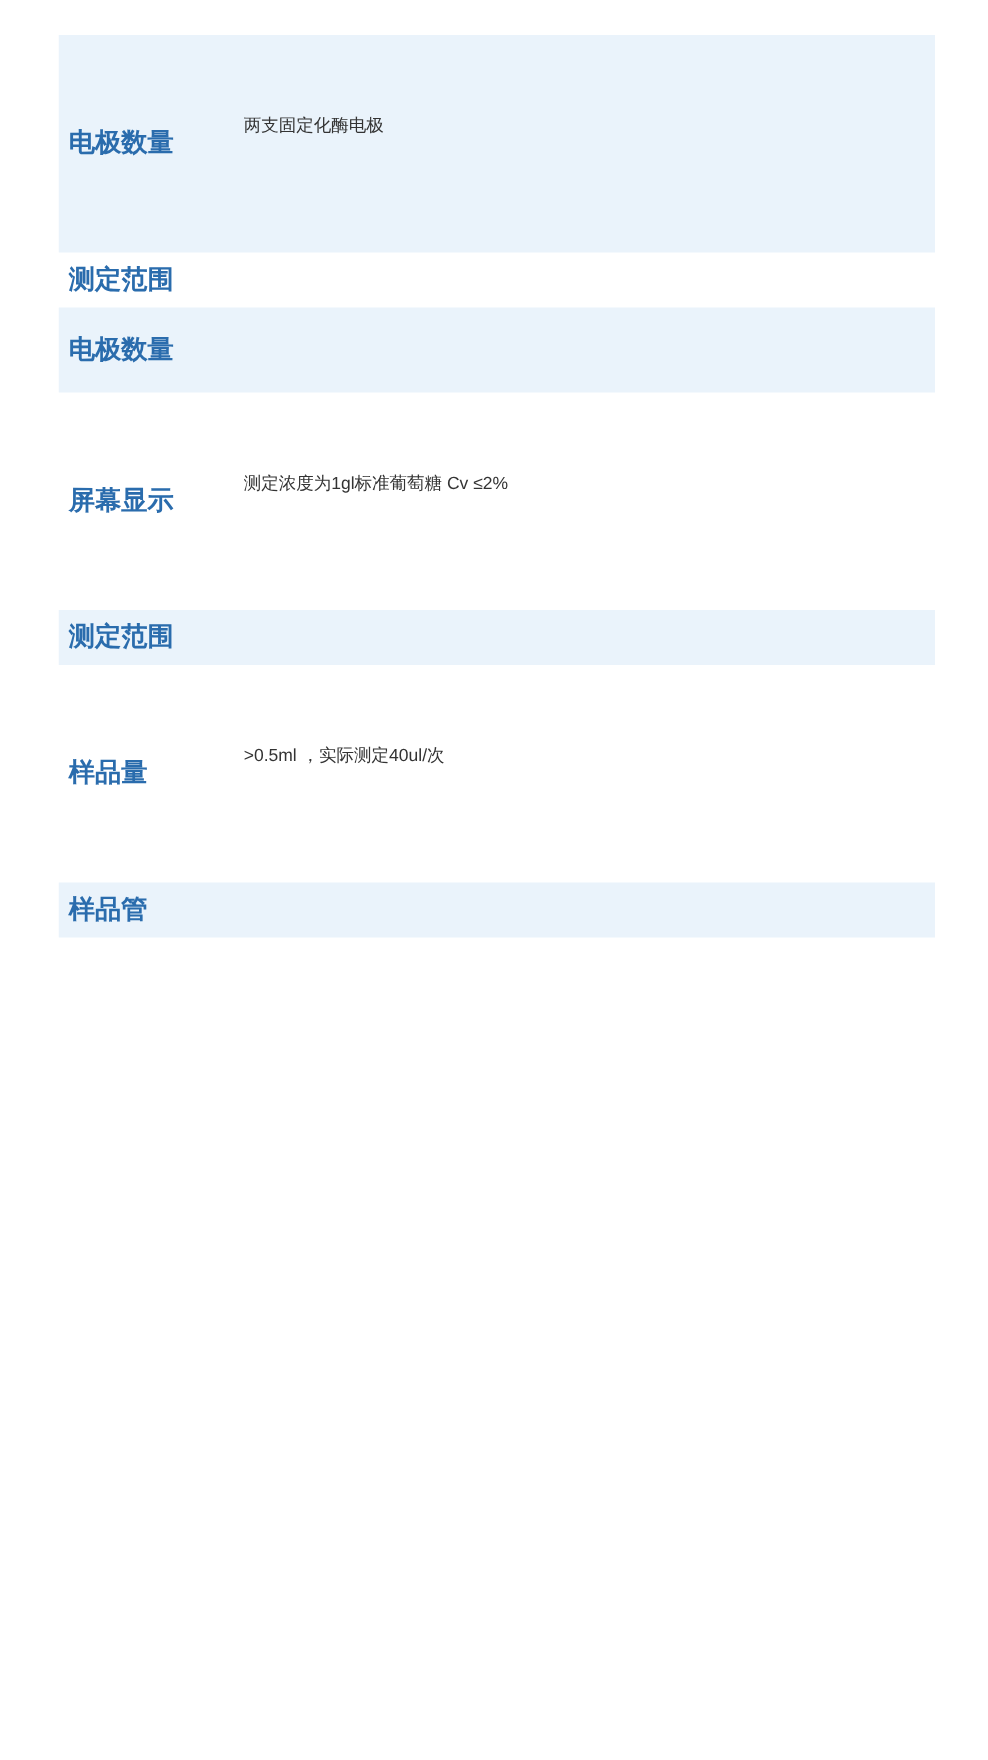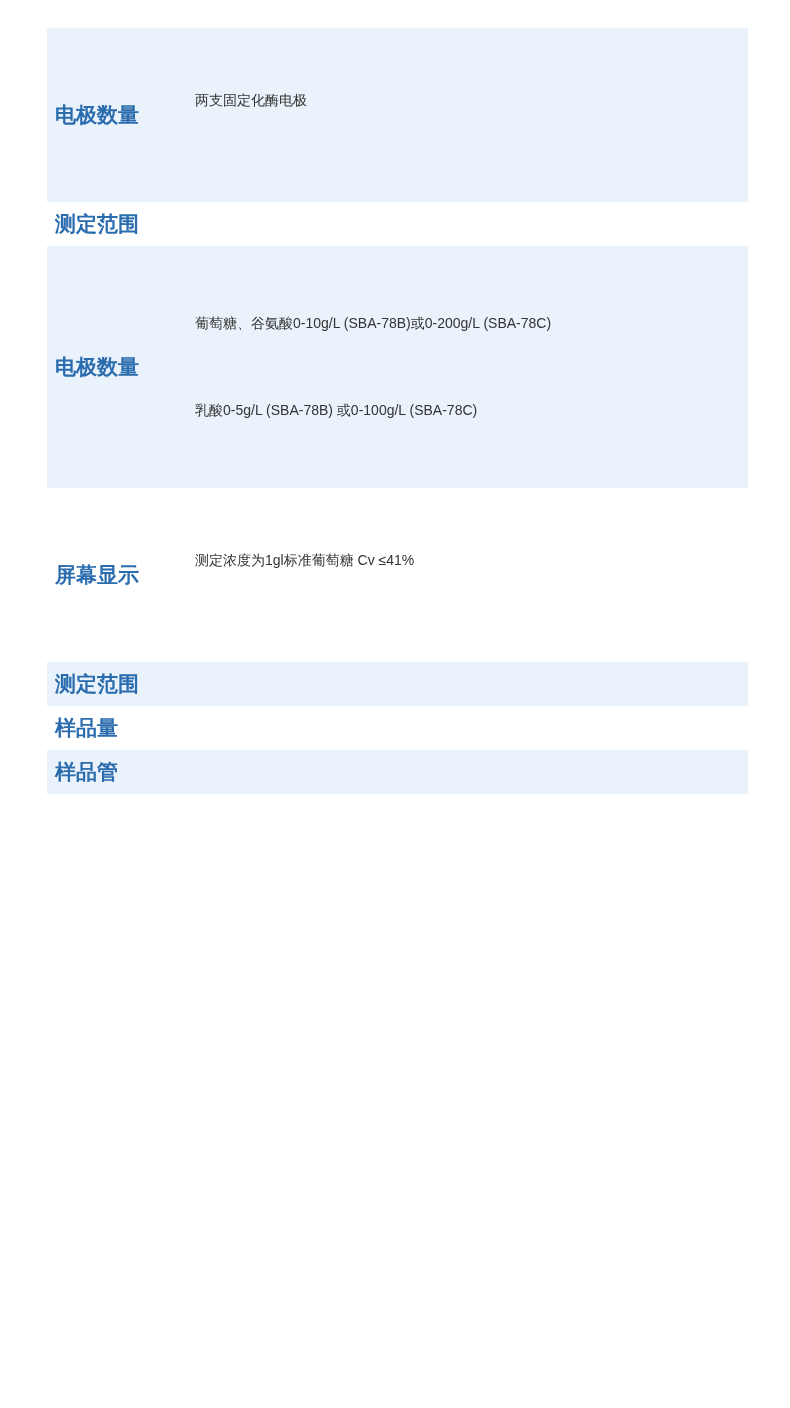--- a/index.html
+++ b/index.html
@@ -81,40 +81,40 @@
       
     </div>
   </div>
 
   <div class="spec-row">
     <div class="spec-label">测定范围</div>
   </div>
 
   <div class="spec-row tall">
     <div class="spec-label">电极数量</div>
-    <div class="spec-value">
-      <div class="v-line v1">葡萄糖、谷氨酸0-10g/L (SBA-78B)或0-200g/L (SBA-78C)</div>
-      <div class="v-line v2">乳酸0-5g/L (SBA-78B) 或0-100g/L (SBA-78C)</div>
-    </div>
   </div>
 
   <div class="spec-row">
     <div class="spec-label">屏幕显示</div>
     <div class="spec-value">
-      <div class="v-line v1">测定浓度为1gl标准葡萄糖 Cv ≤41%</div>
+      <div class="v-line v1">测定浓度为1gl标准葡萄糖 Cv ≤2%</div>
       
     </div>
   </div>
 
   <div class="spec-row">
     <div class="spec-label">测定范围</div>
   </div>
 
   <div class="spec-row">
     <div class="spec-label">样品量</div>
+    <div class="spec-value">
+      <div class="v-line v1">&gt;0.5ml ，实际测定40ul/次</div>
+      
+    </div>
   </div>
 
   <div class="spec-row">
     <div class="spec-label">样品管</div>
   </div>
 
   <div class="spec-row">
 
     <div class="spec-value">
       

